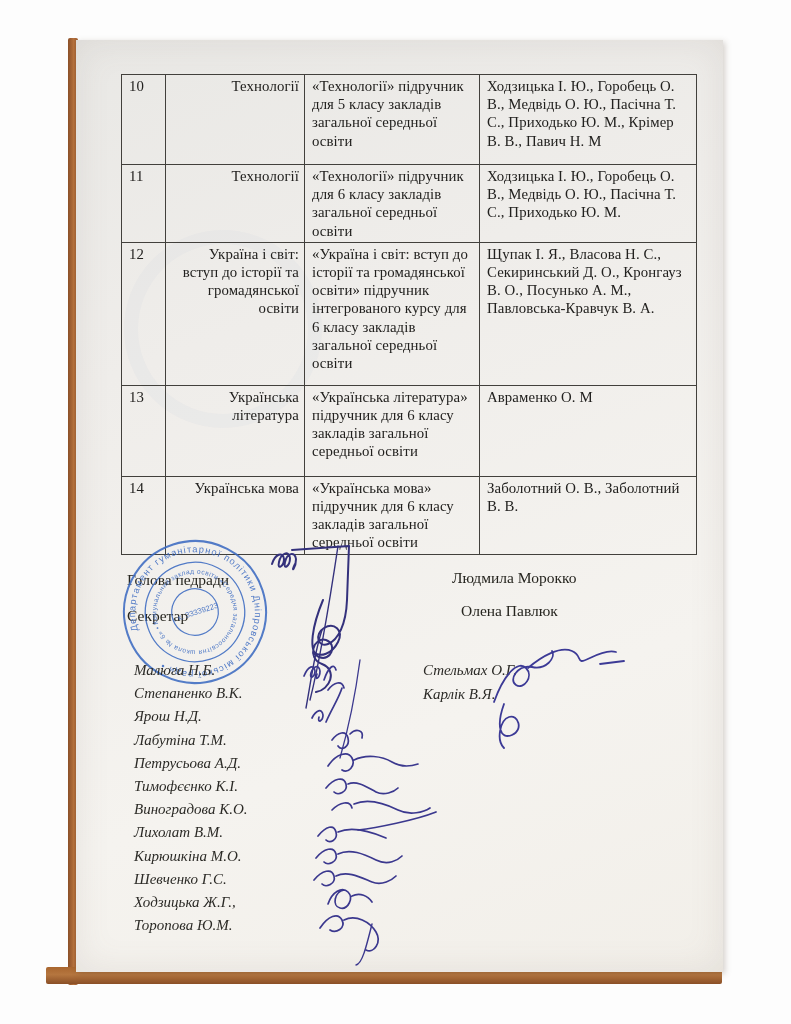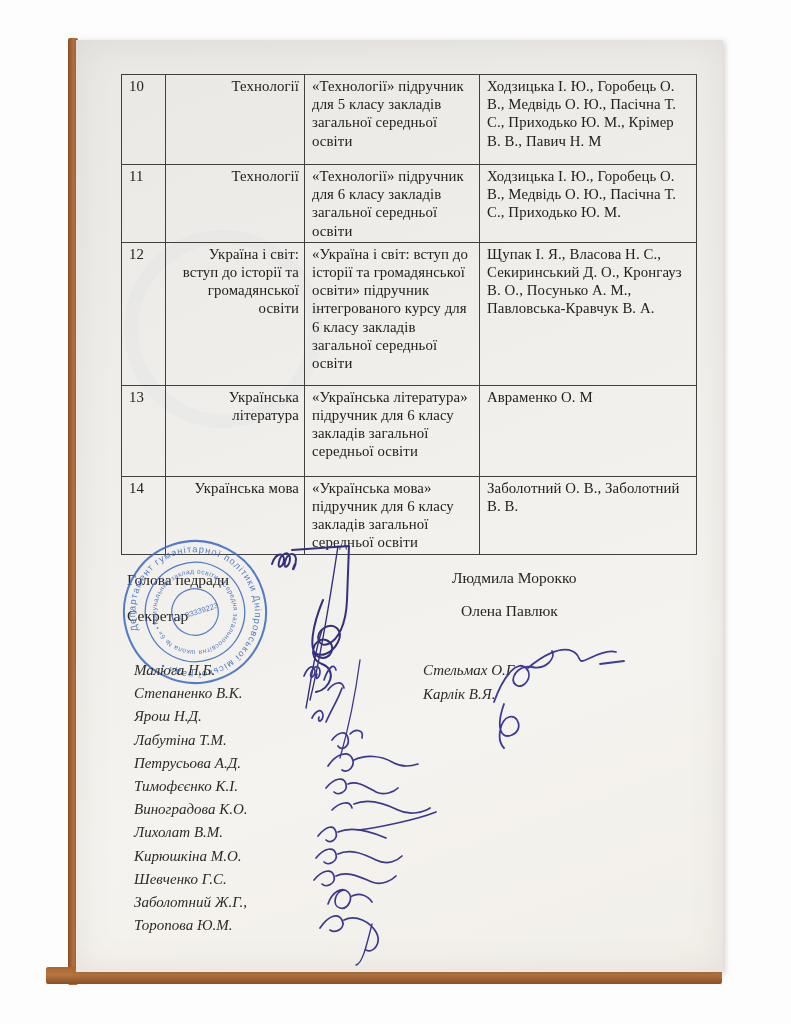--- a/index.html
+++ b/index.html
@@ -125,21 +125,21 @@
       <li>Малюга Н.Б.</li>
       <li>Степаненко В.К.</li>
       <li>Ярош Н.Д.</li>
       <li>Лабутіна Т.М.</li>
       <li>Петрусьова А.Д.</li>
       <li>Тимофєєнко К.І.</li>
       <li>Виноградова К.О.</li>
       <li>Лихолат В.М.</li>
       <li>Кирюшкіна М.О.</li>
       <li>Шевченко Г.С.</li>
-      <li>Заболотний Ж.Г.,</li>
+      <li>Ходзицька Ж.Г.,</li>
       <li>Торопова Ю.М.</li>
     </ul>
     <div class="signers-right">
       <div>Стельмах О.Г.</div>
       <div>Карлік В.Я.</div>
     </div>
 
     <svg class="sig-layer" viewBox="0 0 647 932">
       <g stroke="#34317c" stroke-width="2">
         <path d="M196,524 C199,514 207,511 208,519 C208,526 201,531 203,522 C205,513 213,510 214,518 C214,526 207,531 209,522 C211,513 219,511 220,519 C220,528 214,534 219,524"></path>

